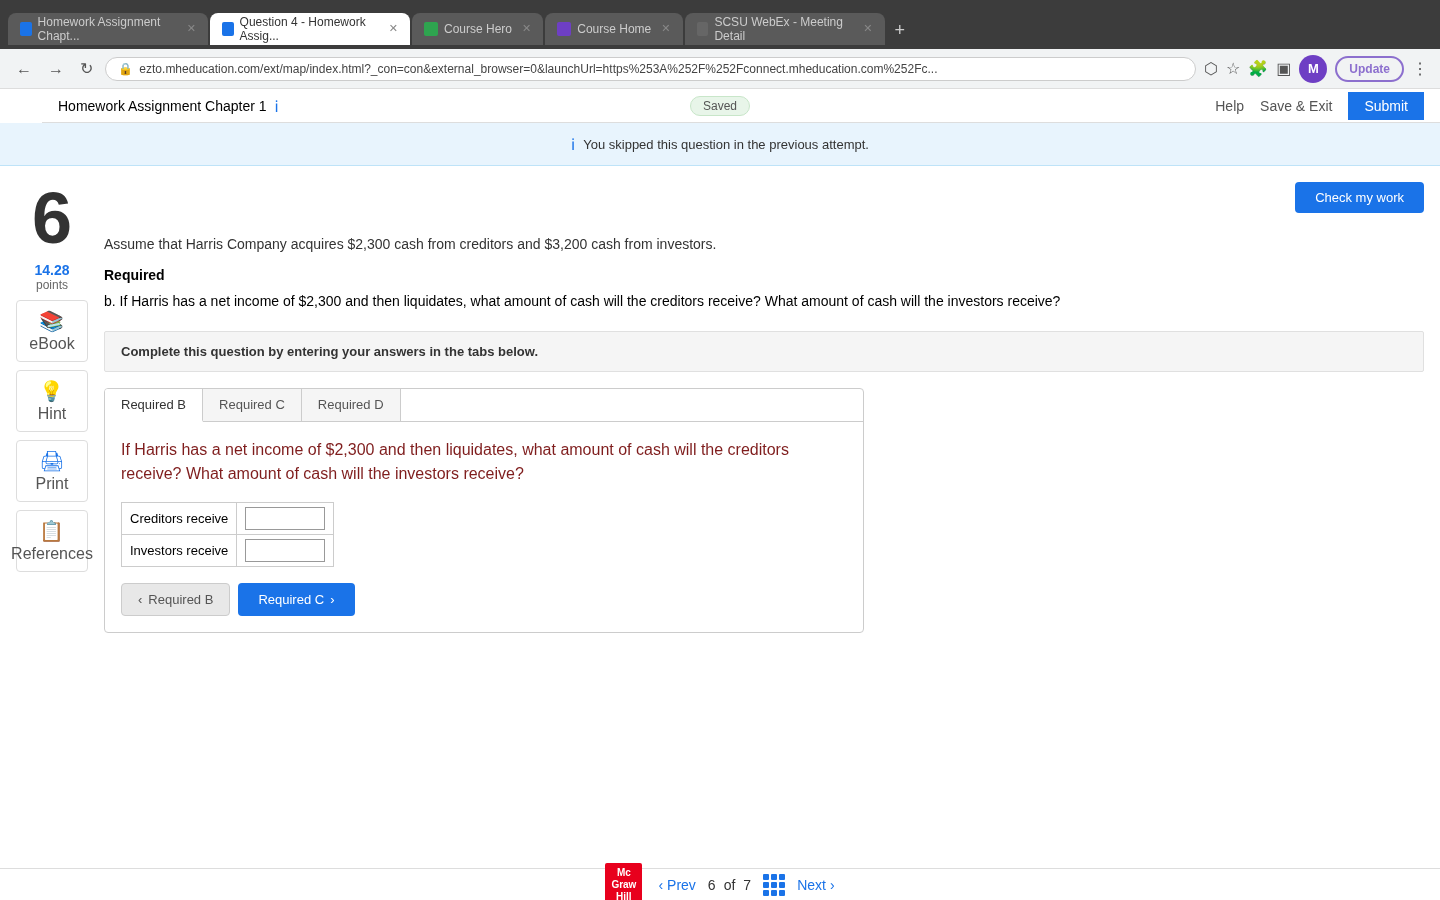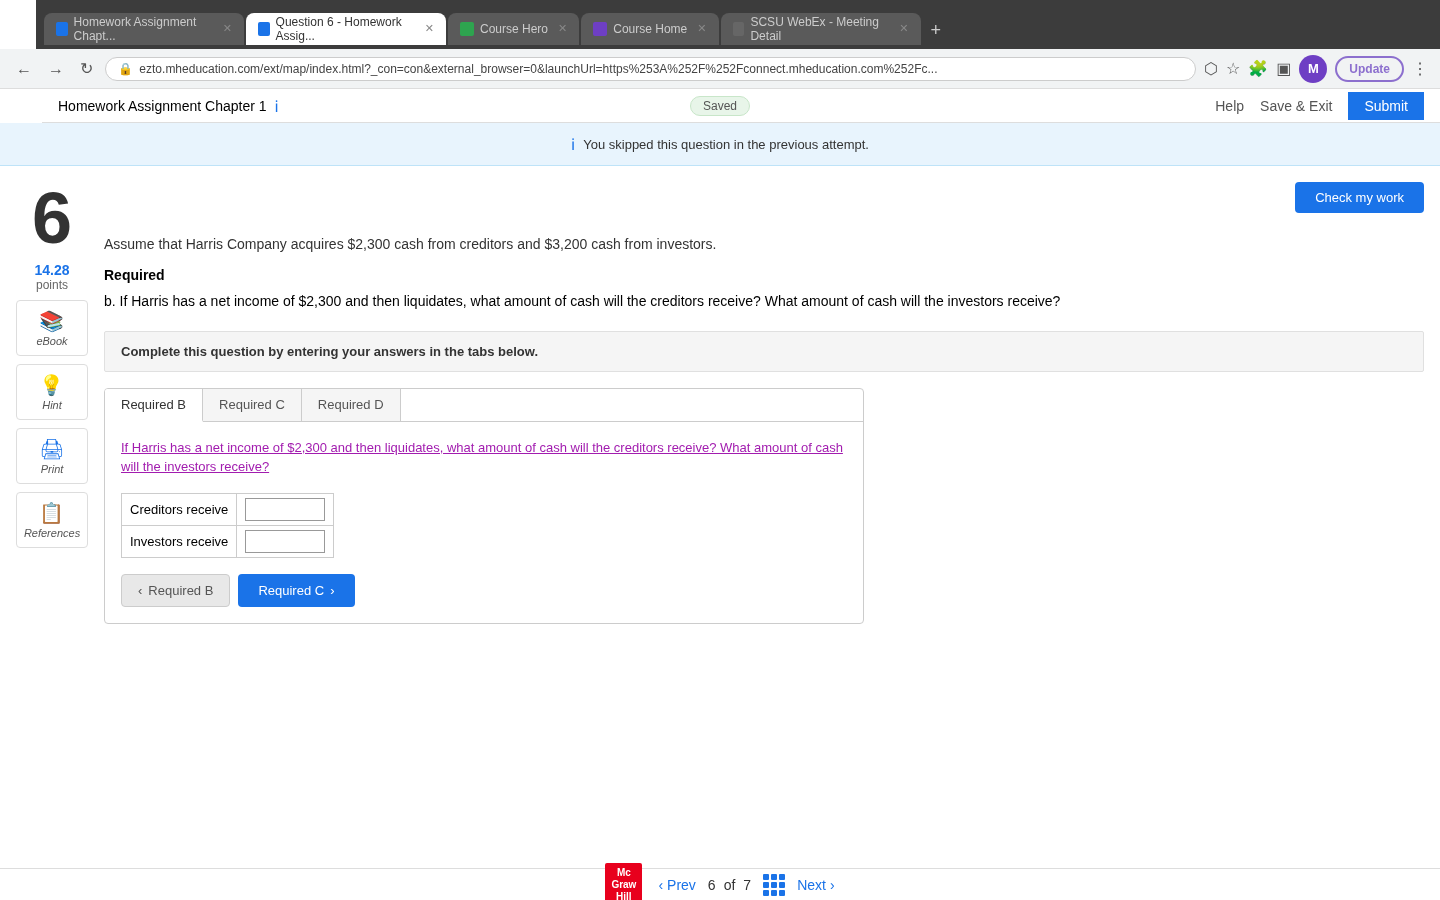--- a/index.html
+++ b/index.html
@@ -1,19 +1,19 @@
 <!DOCTYPE html>
 <html><head>
   <meta charset="utf-8">
   <style>
     * { box-sizing: border-box; margin: 0; padding: 0; }
     body { font-family: Arial, sans-serif; font-size: 14px; background: #fff; }
 
     
-    .browser-chrome { background: #3c3c3c; height: 49px; display: flex; align-items: center; padding: 0 8px; gap: 4px; margin-left: 36px; }
+    .browser-chrome { background: #3c3c3c; height: 49px; display: flex; align-items: center; padding: 0 8px; gap: 4px; }
     .tab-bar { display: flex; align-items: flex-end; height: 40px; background: #3c3c3c; flex: 1; gap: 2px; }
     .tab { display: flex; align-items: center; padding: 6px 12px; border-radius: 8px 8px 0 0; font-size: 12px; gap: 6px; max-width: 200px; height: 32px; cursor: pointer; }
     .tab.active { background: #fff; color: #333; }
     .tab.inactive { background: #5a5a5a; color: #ccc; }
     .tab-close { color: #888; font-size: 11px; margin-left: 4px; cursor: pointer; }
     .tab-favicon { width: 14px; height: 14px; border-radius: 2px; }
     .tab-favicon.blue { background: #1a73e8; }
     .tab-favicon.star { background: #2ea44f; }
     .tab-favicon.purple { background: #6e3fc4; }
     .tab-favicon.webex { background: #666; }
@@ -44,36 +44,36 @@
     .main-content { display: flex; padding: 16px; gap: 16px; }
 
     
     .left-sidebar { display: flex; flex-direction: column; align-items: center; gap: 8px; min-width: 60px; }
     .question-number { font-size: 72px; font-weight: bold; color: #333; line-height: 1; }
     .points-info { text-align: center; }
     .points-value { color: #1a73e8; font-size: 14px; font-weight: bold; }
     .points-label { font-size: 12px; color: #666; }
     .sidebar-tool { display: flex; flex-direction: column; align-items: center; gap: 2px; cursor: pointer; padding: 8px; border: 1px solid #ddd; border-radius: 4px; width: 72px; }
     .sidebar-tool-icon { font-size: 20px; color: #1a73e8; }
-    .sidebar-tool-label { font-size: 11px; color: #555; font-style: italic; }
+    .sidebar-tool-label { font-size: 16px; color: #555; }
 
     
     .question-area { flex: 1; }
     .question-text { color: #333; line-height: 1.6; margin-bottom: 12px; }
     .required-label { font-weight: bold; margin-bottom: 6px; }
     .question-parts { line-height: 1.8; }
     .complete-instruction { background: #f5f5f5; border: 1px solid #e0e0e0; padding: 12px 16px; font-weight: bold; margin: 16px 0; border-radius: 2px; color: #333; font-size: 13px; }
 
     
     .tab-container { border: 1px solid #ccc; border-radius: 4px; overflow: hidden; max-width: 760px; }
     .tab-headers { display: flex; border-bottom: 1px solid #ccc; }
     .tab-header { padding: 8px 16px; font-size: 13px; cursor: pointer; background: #f5f5f5; border-right: 1px solid #ccc; color: #555; }
     .tab-header.active { background: #fff; color: #333; border-bottom: 2px solid #fff; margin-bottom: -1px; }
     .tab-content { padding: 16px; }
-    .tab-question { font-size: 13px; color: #a21caf; line-height: 1.5; margin-bottom: 16px; text-decoration: underline; }
+    .tab-question { font-size: 16px; color: #7f1d1d; line-height: 1.5; margin-bottom: 16px; }
 
     
     .answer-table { border-collapse: collapse; }
     .answer-table td { padding: 4px 8px; font-size: 13px; border: 1px solid #ccc; }
     .answer-table input { border: 1px solid #999; padding: 3px 6px; font-size: 13px; width: 80px; }
 
     
     .nav-buttons { display: flex; gap: 8px; margin-top: 16px; }
     .nav-btn-prev { background: #e8e8e8; color: #555; border: 1px solid #ccc; border-radius: 4px; padding: 8px 16px; font-size: 13px; cursor: pointer; display: flex; align-items: center; gap: 6px; }
     .nav-btn-next { background: #1a73e8; color: white; border: none; border-radius: 4px; padding: 8px 20px; font-size: 13px; cursor: pointer; display: flex; align-items: center; gap: 6px; }
@@ -97,21 +97,21 @@
 
 <div class="browser-chrome">
   <div class="tab-bar">
     <div class="tab inactive">
       <div class="tab-favicon blue"></div>
       <span>Homework Assignment Chapt...</span>
       <span class="tab-close">✕</span>
     </div>
     <div class="tab active">
       <div class="tab-favicon blue"></div>
-      <span>Question 6 - Homework Assig...</span>
+      <span>Question 4 - Homework Assig...</span>
       <span class="tab-close">✕</span>
     </div>
     <div class="tab inactive">
       <div class="tab-favicon star"></div>
       <span>Course Hero</span>
       <span class="tab-close">✕</span>
     </div>
     <div class="tab inactive">
       <div class="tab-favicon purple"></div>
       <span>Course Home</span>

